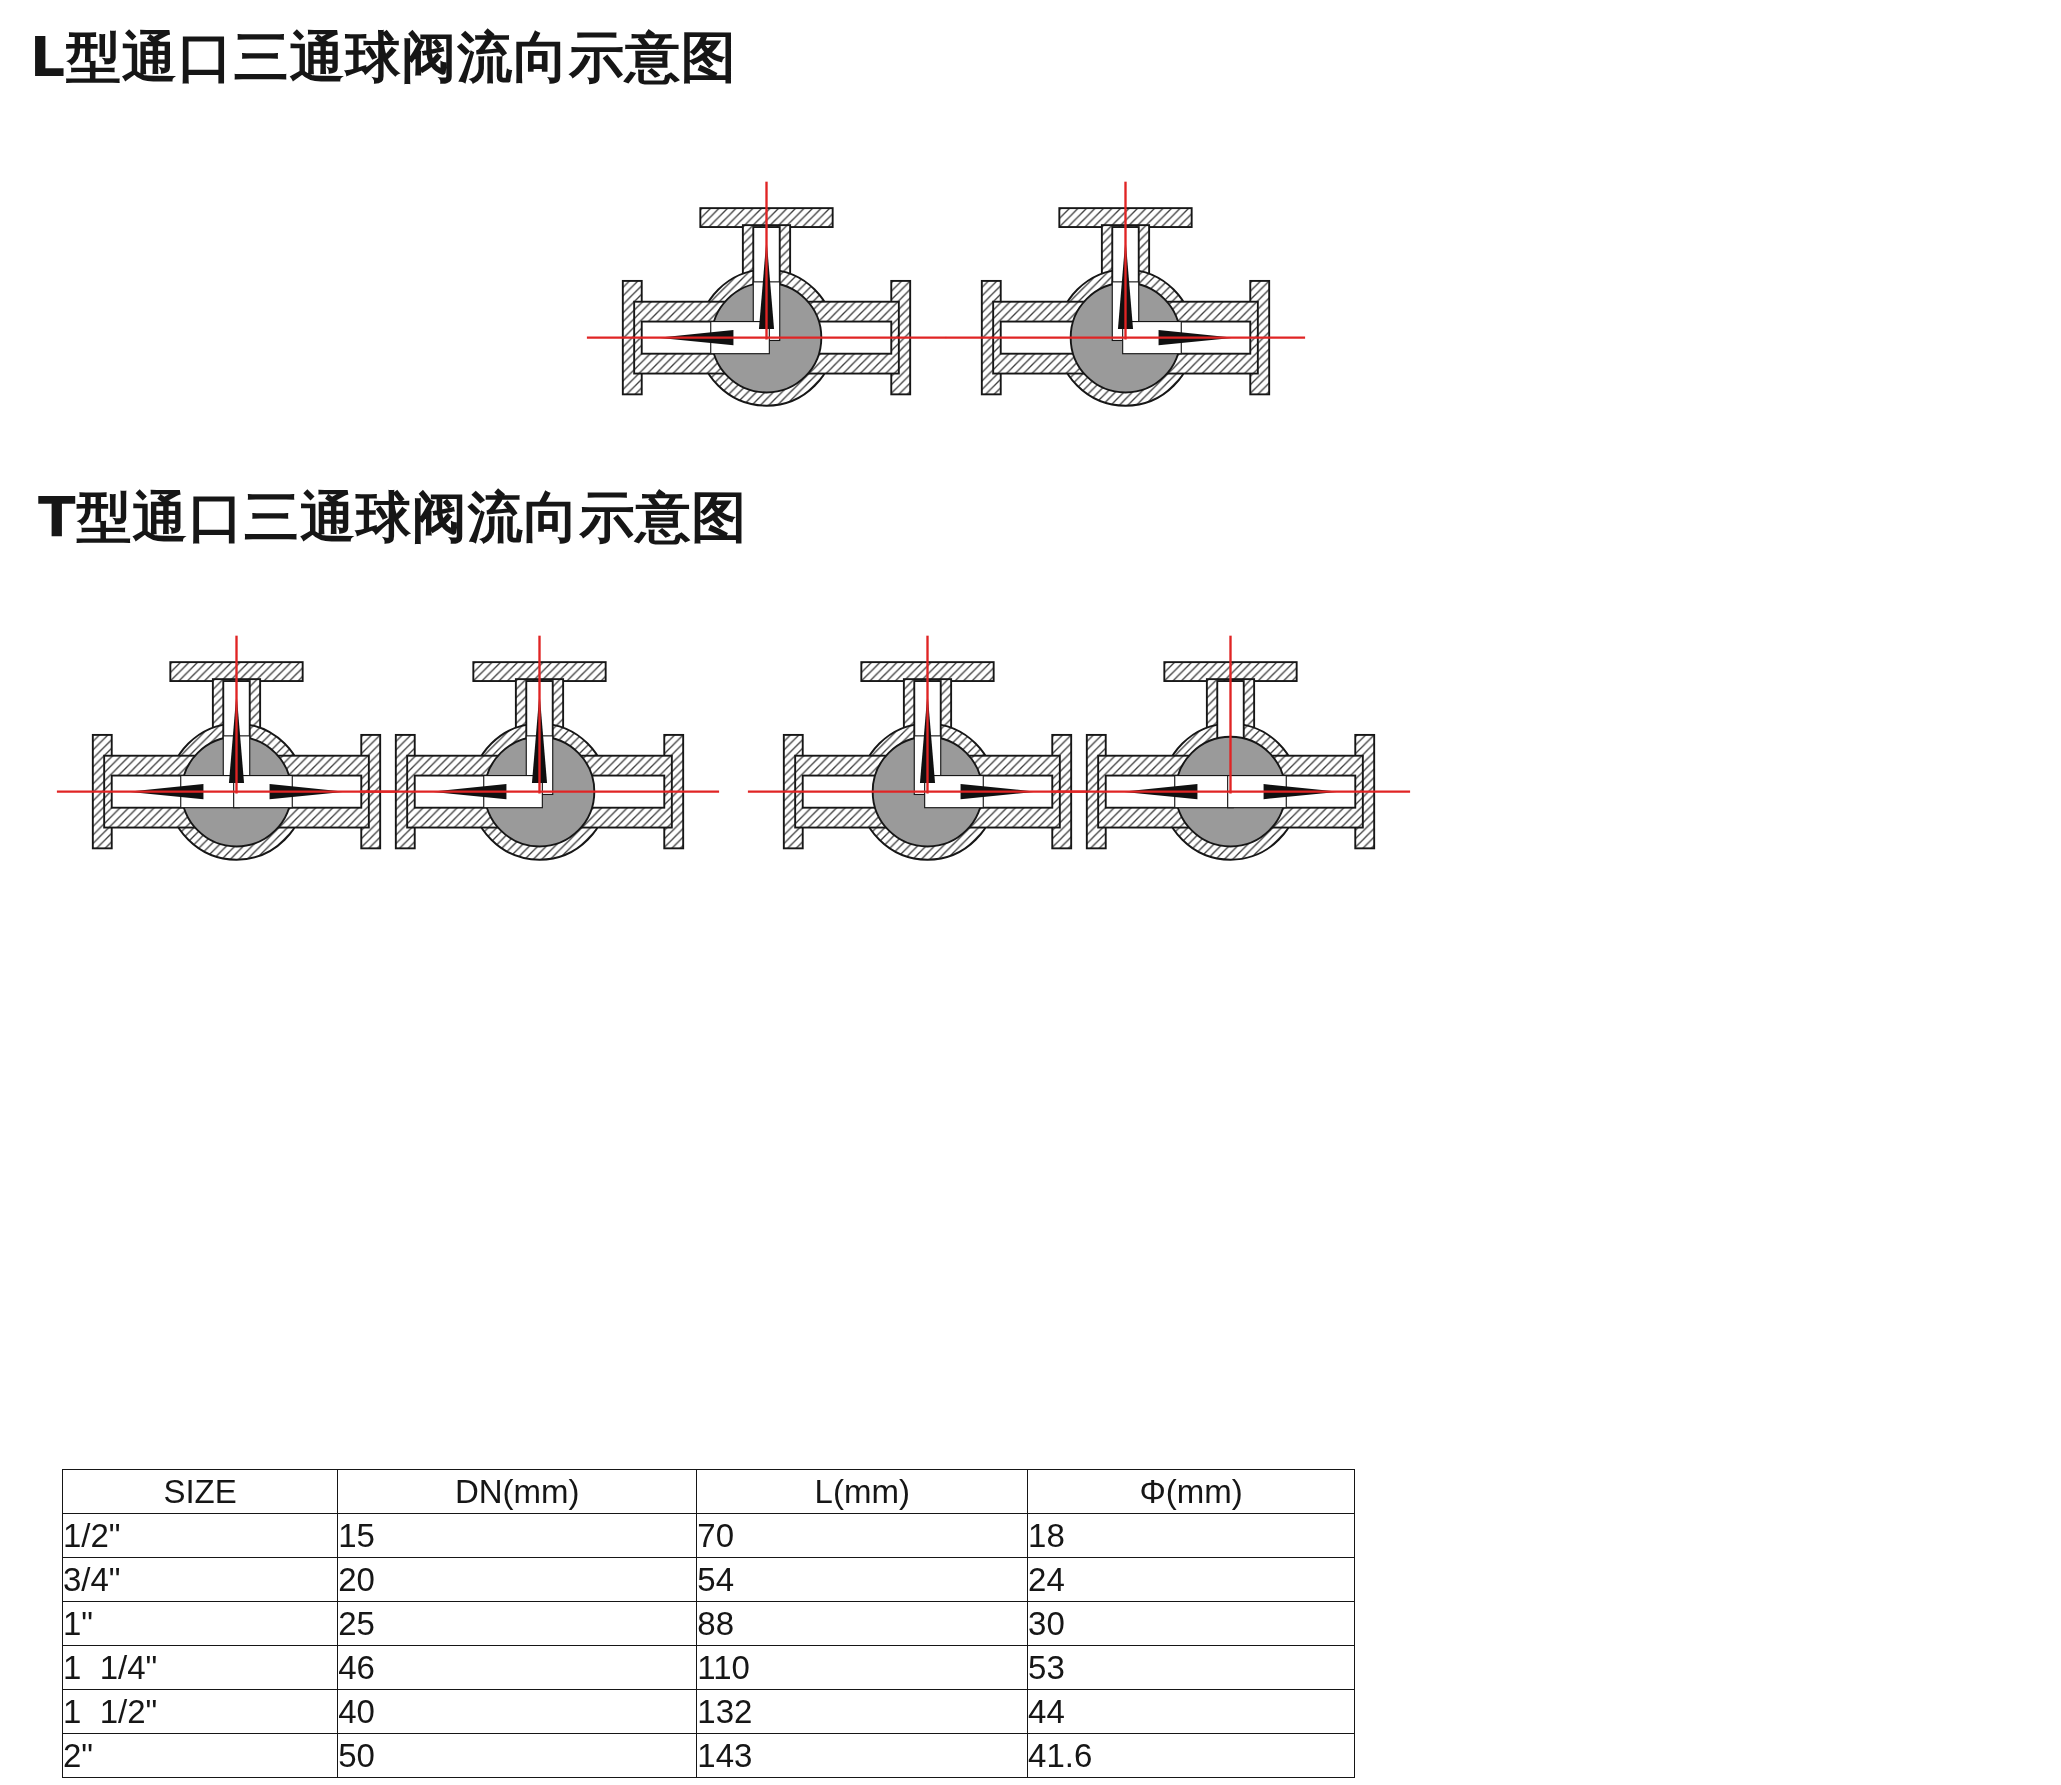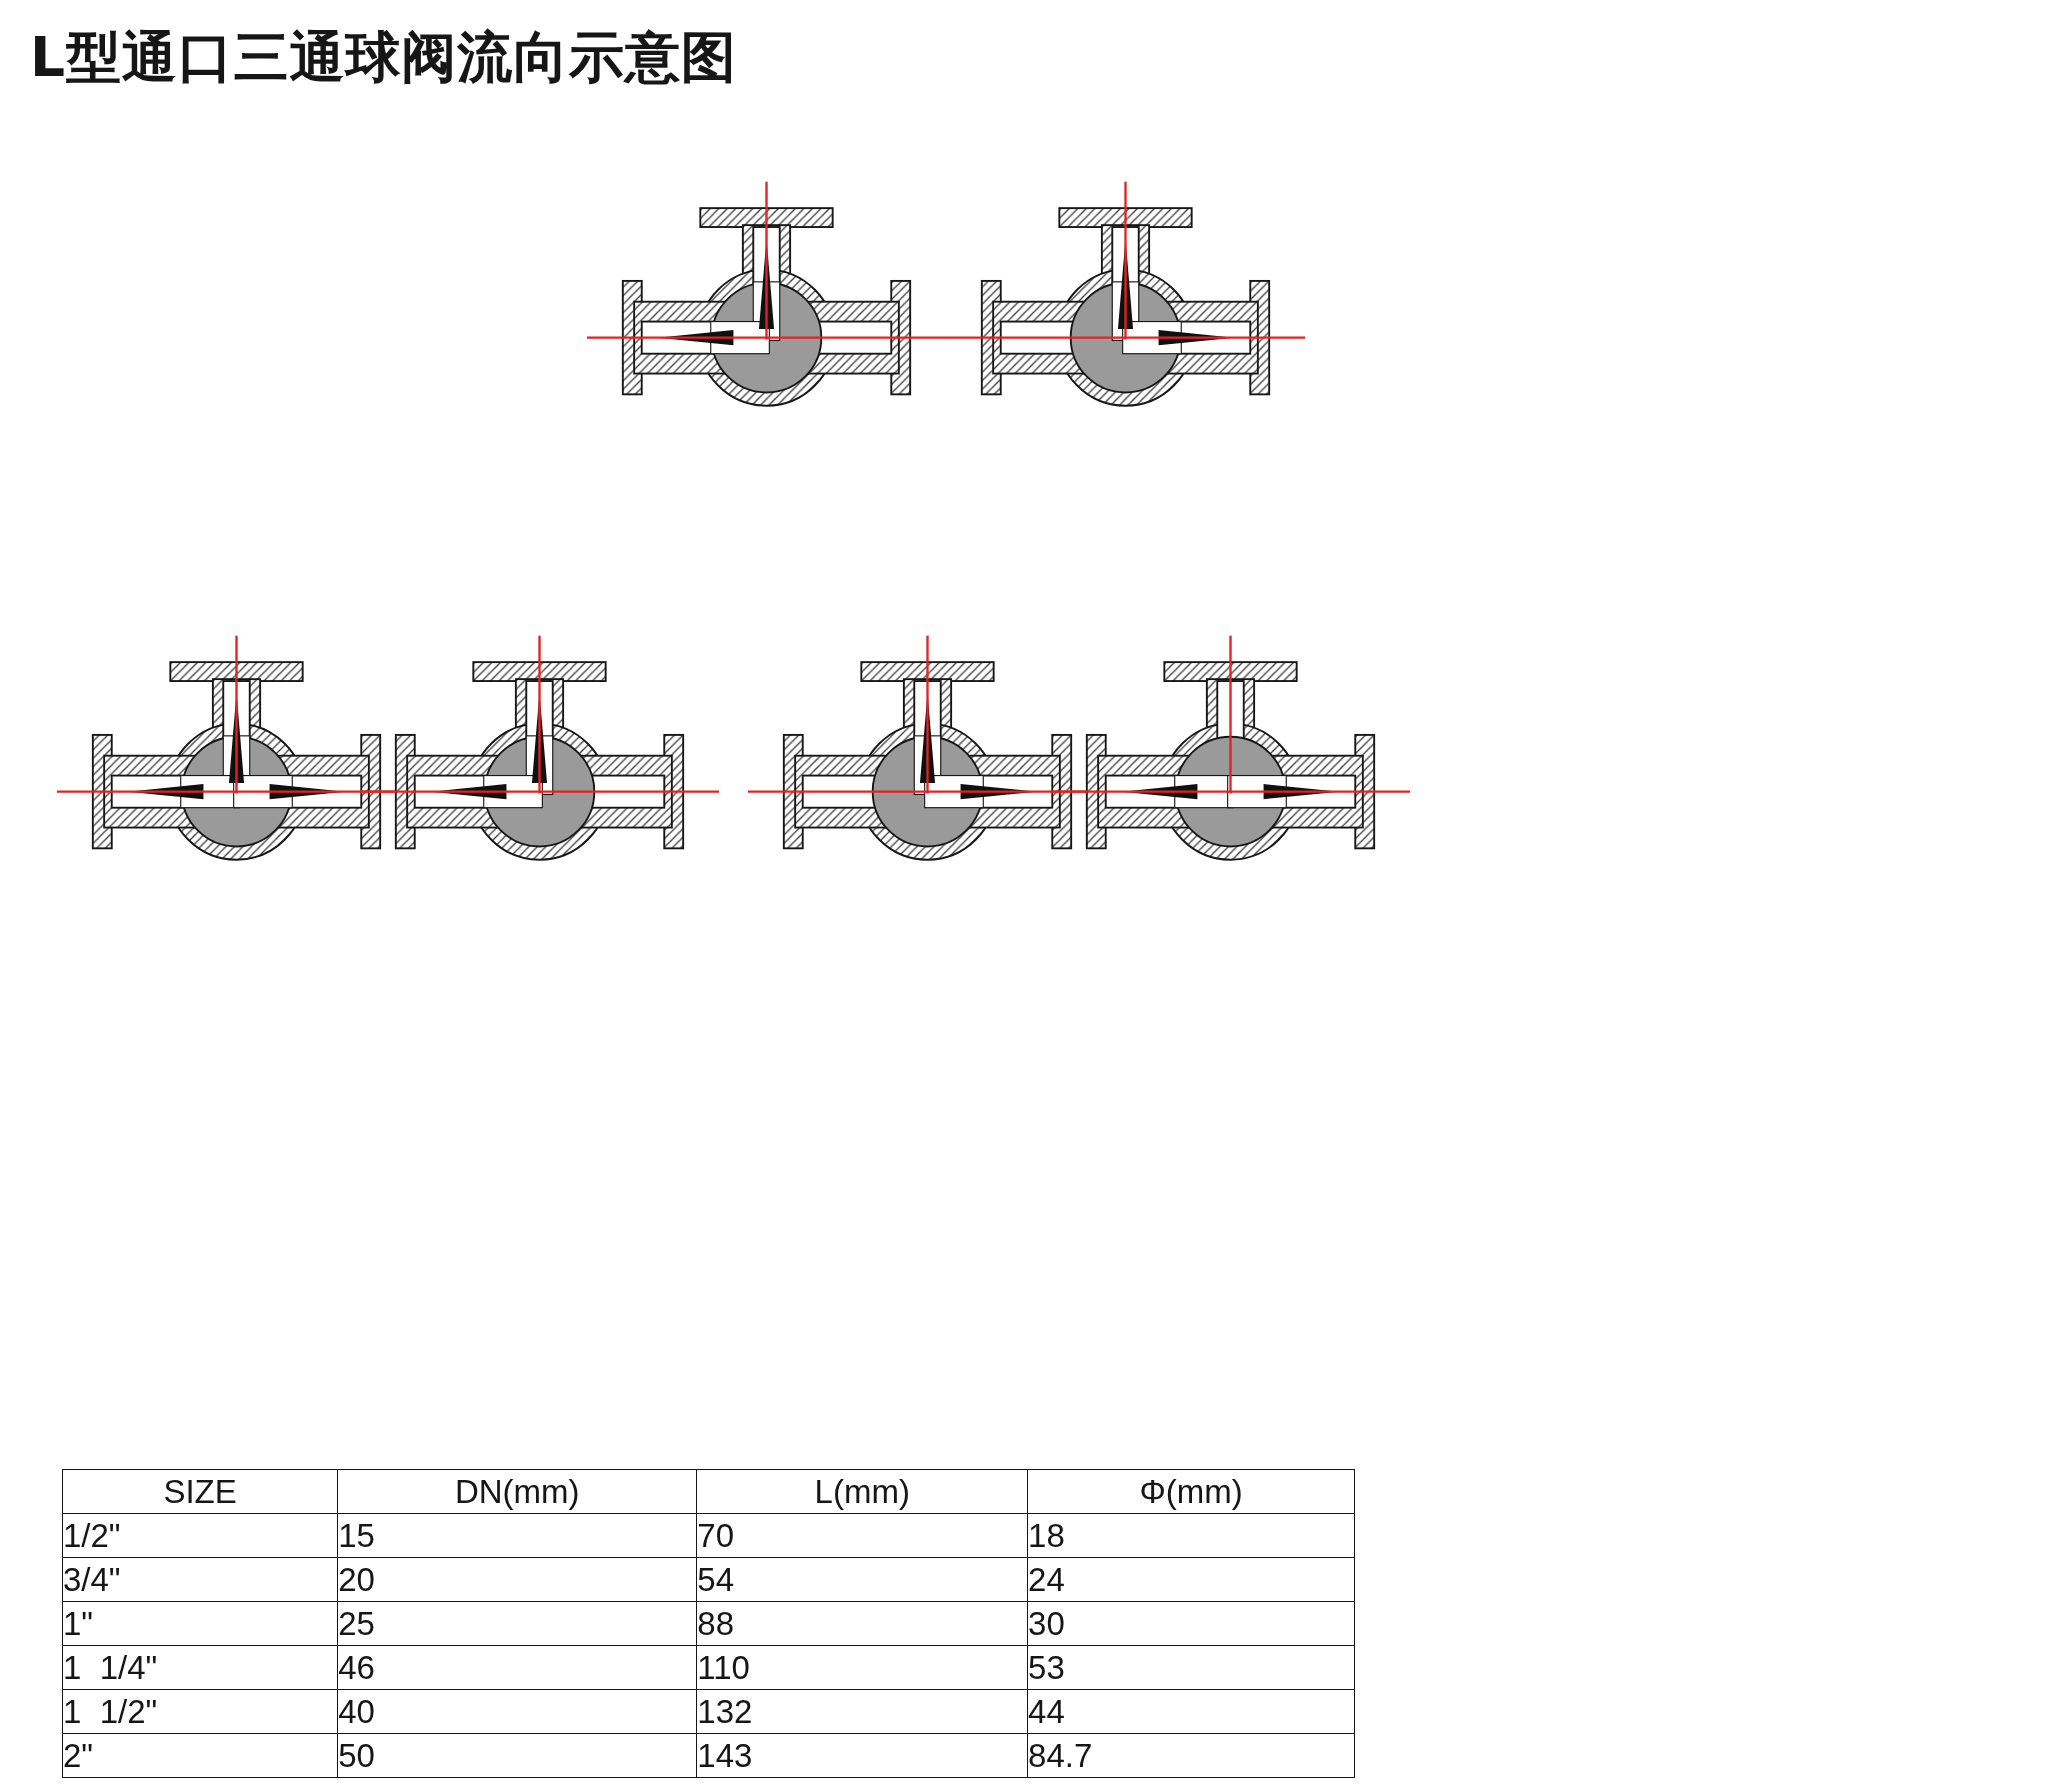--- a/index.html
+++ b/index.html
@@ -94,20 +94,21 @@
           <rect x="196" y="116" width="28" height="62" fill="#ffffff" stroke="#161616" stroke-width="1.2"></rect>
           <rect x="207" y="158" width="62" height="34" fill="#ffffff" stroke="#161616" stroke-width="1.2"></rect>
         </g>
         <polygon points="210,70 202,166 218,166" fill="#101010"></polygon>
         <polygon points="325,175 245,167 245,183" fill="#101010"></polygon>
         <line x1="20" y1="175" x2="400" y2="175" stroke="#e02424" stroke-width="2.5"></line>
         <line x1="210" y1="10" x2="210" y2="177" stroke="#e02424" stroke-width="2.5"></line>
       </svg>
     </div>
 
+  <h1 class="title" id="title-t">T型通口三通球阀流向示意图</h1>
 
   <div id="t-row">
       <svg class="valve" style="left:38px;top:626px" width="397" height="284" viewBox="0 0 420 300">
         <g>
           <rect x="140" y="38" width="140" height="20" fill="url(#hatch)" stroke="#161616" stroke-width="2"></rect>
           <rect x="185" y="56" width="50" height="64" fill="url(#hatch)" stroke="#161616" stroke-width="2"></rect>
           <circle cx="210" cy="175" r="72" fill="url(#hatch)" stroke="#161616" stroke-width="2"></circle>
           <rect x="58" y="115" width="20" height="120" fill="url(#hatch)" stroke="#161616" stroke-width="2"></rect>
           <rect x="342" y="115" width="20" height="120" fill="url(#hatch)" stroke="#161616" stroke-width="2"></rect>
           <rect x="70" y="137" width="280" height="76" fill="url(#hatch)" stroke="#161616" stroke-width="2"></rect>
@@ -226,19 +227,19 @@
         <tr>
           <td>1  1/2"</td>
           <td>40</td>
           <td>132</td>
           <td>44</td>
         </tr>
         <tr>
           <td>2"</td>
           <td>50</td>
           <td>143</td>
-          <td>84.7</td>
+          <td>41.6</td>
         </tr>
       </tbody>
     </table>
 
 </div>
 
 
 </body></html>

